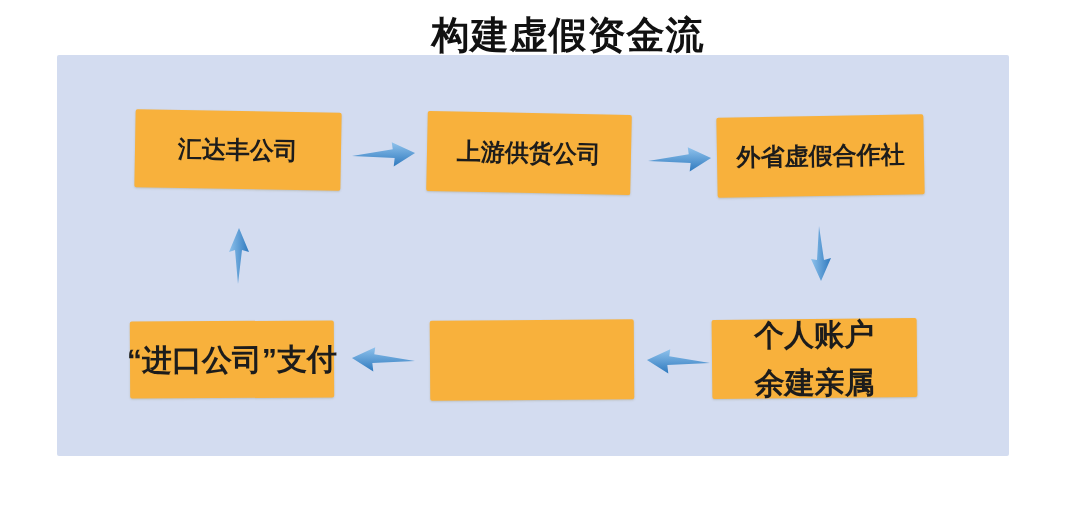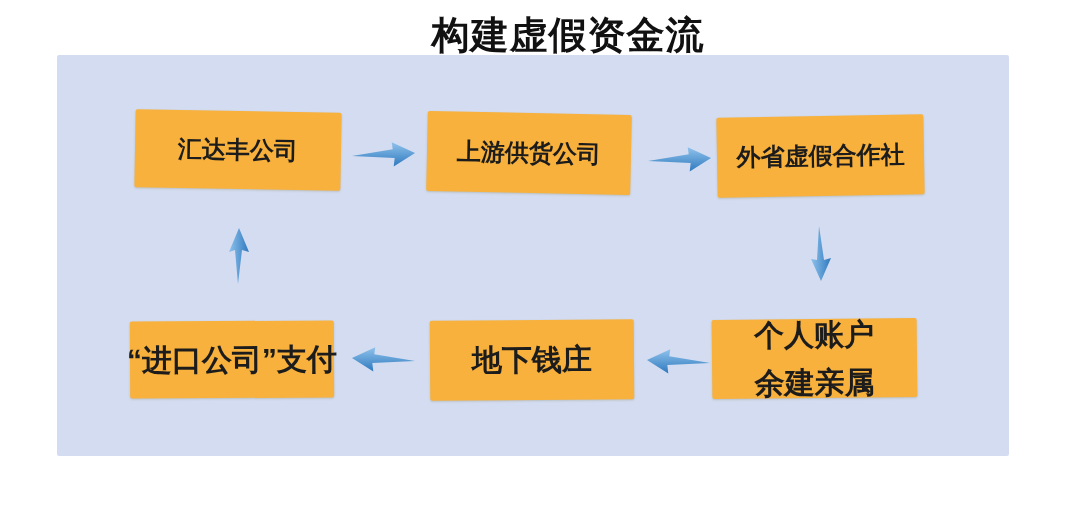--- a/index.html
+++ b/index.html
@@ -100,21 +100,20 @@
   </div>
   <div class="node" id="node-3">
     <span class="line">外省虚假合作社</span>
   </div>
 
   <div class="node two" id="node-4">
     <span class="line">个人账户</span>
     <span class="line">余建亲属</span>
   </div>
   <div class="node two" id="node-5">
-    <span class="line">地下钱庄</span>
   </div>
   <div class="node two" id="node-6">
     <span class="line">“进口公司”支付</span>
   </div>
 
   <svg class="arrow" id="arrow-1" viewBox="0 0 66 34">
     <polygon points="0,19 42,12 41,5 65,16 43,30 44,21" fill="url(#grad-h)"></polygon>
   </svg>
   <svg class="arrow" id="arrow-2" viewBox="0 0 66 34">
     <polygon points="0,19 42,12 41,5 65,16 43,30 44,21" fill="url(#grad-h)"></polygon>

